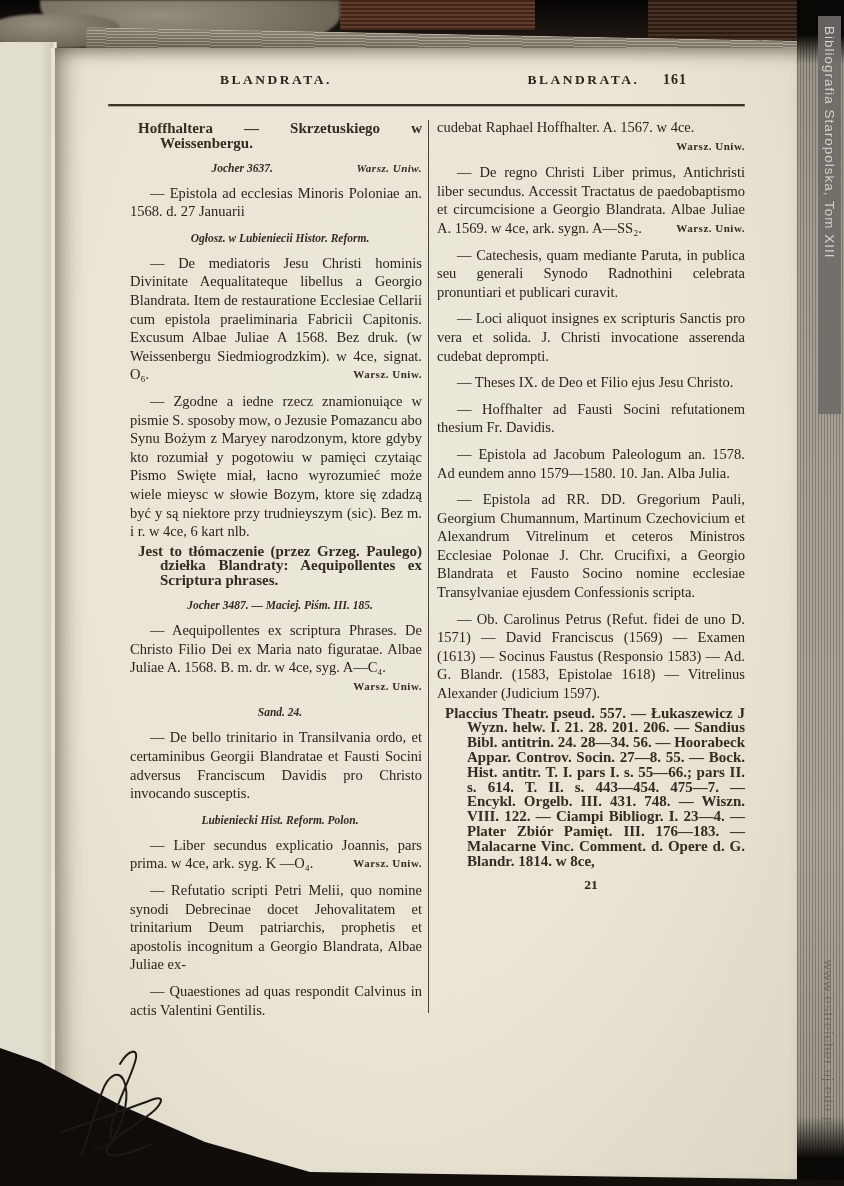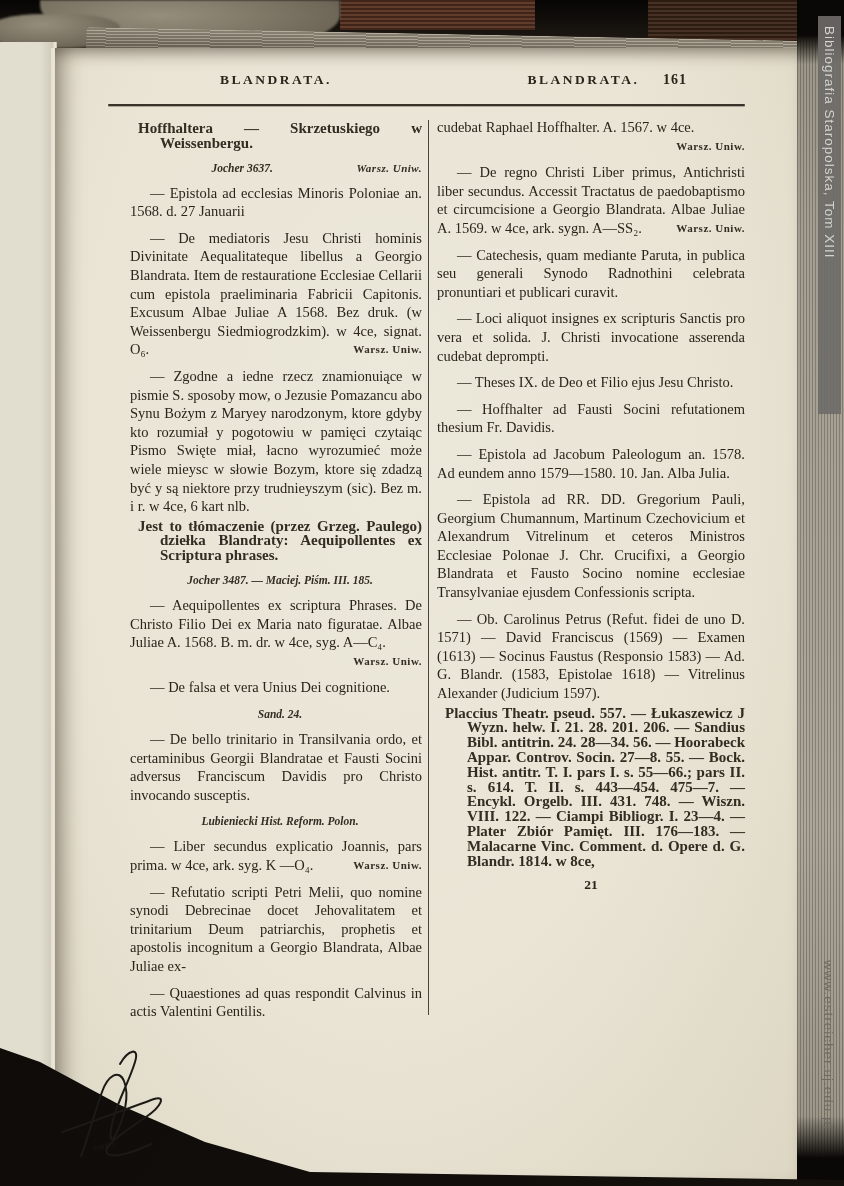--- a/index.html
+++ b/index.html
@@ -161,43 +161,43 @@
               
             </div>
             <div class="block ref">
               <span class="txt">Jocher 3637.</span>
               <span class="src">Warsz. Uniw.</span>
             </div>
             <div class="block entry">
               <span class="txt">— Epistola ad ecclesias Minoris Poloniae an. 1568. d. 27 Januarii</span>
               
             </div>
+            <div class="block ref">
+              <span class="txt">Ogłosz. w Lubieniecii Histor. Reform.</span>
+              
+            </div>
             <div class="block entry">
               <span class="txt">— De mediatoris Jesu Christi hominis Divinitate Aequalitateque libellus a Georgio Blandrata. Item de restauratione Ecclesiae Cellarii cum epistola praeliminaria Fabricii Capitonis. Excusum Albae Juliae A 1568. Bez druk. (w Weissenbergu Siedmiogrodzkim). w 4ce, signat. O₆.</span>
               <span class="src">Warsz. Uniw.</span>
             </div>
             <div class="block entry">
               <span class="txt">— Zgodne a iedne rzecz znamionuiące w pismie S. sposoby mow, o Jezusie Pomazancu abo Synu Bożym z Maryey narodzonym, ktore gdyby kto rozumiał y pogotowiu w pamięci czytaiąc Pismo Swięte miał, łacno wyrozumieć może wiele mieysc w słowie Bozym, ktore się zdadzą być y są niektore przy trudnieyszym (sic). Bez m. i r. w 4ce, 6 kart nlb.</span>
               
             </div>
             <div class="block note-hang">
               <span class="txt">Jest to tłómaczenie (przez Grzeg. Paulego) dziełka Blandraty: Aequipollentes ex Scriptura phrases.</span>
               
             </div>
             <div class="block ref">
               <span class="txt">Jocher 3487. — Maciej. Piśm. III. 185.</span>
               
             </div>
             <div class="block entry">
               <span class="txt">— Aequipollentes ex scriptura Phrases. De Christo Filio Dei ex Maria nato figuratae. Albae Juliae A. 1568. B. m. dr. w 4ce, syg. A—C₄.</span>
               <span class="src">Warsz. Uniw.</span>
-            </div>
-            <div class="block entry">
-              <span class="txt">— De falsa et vera Unius Dei cognitione.</span>
-              
             </div>
             <div class="block ref">
               <span class="txt">Sand. 24.</span>
               
             </div>
             <div class="block entry">
               <span class="txt">— De bello trinitario in Transilvania ordo, et certaminibus Georgii Blandratae et Fausti Socini adversus Franciscum Davidis pro Christo invocando susceptis.</span>
               
             </div>
             <div class="block ref">

